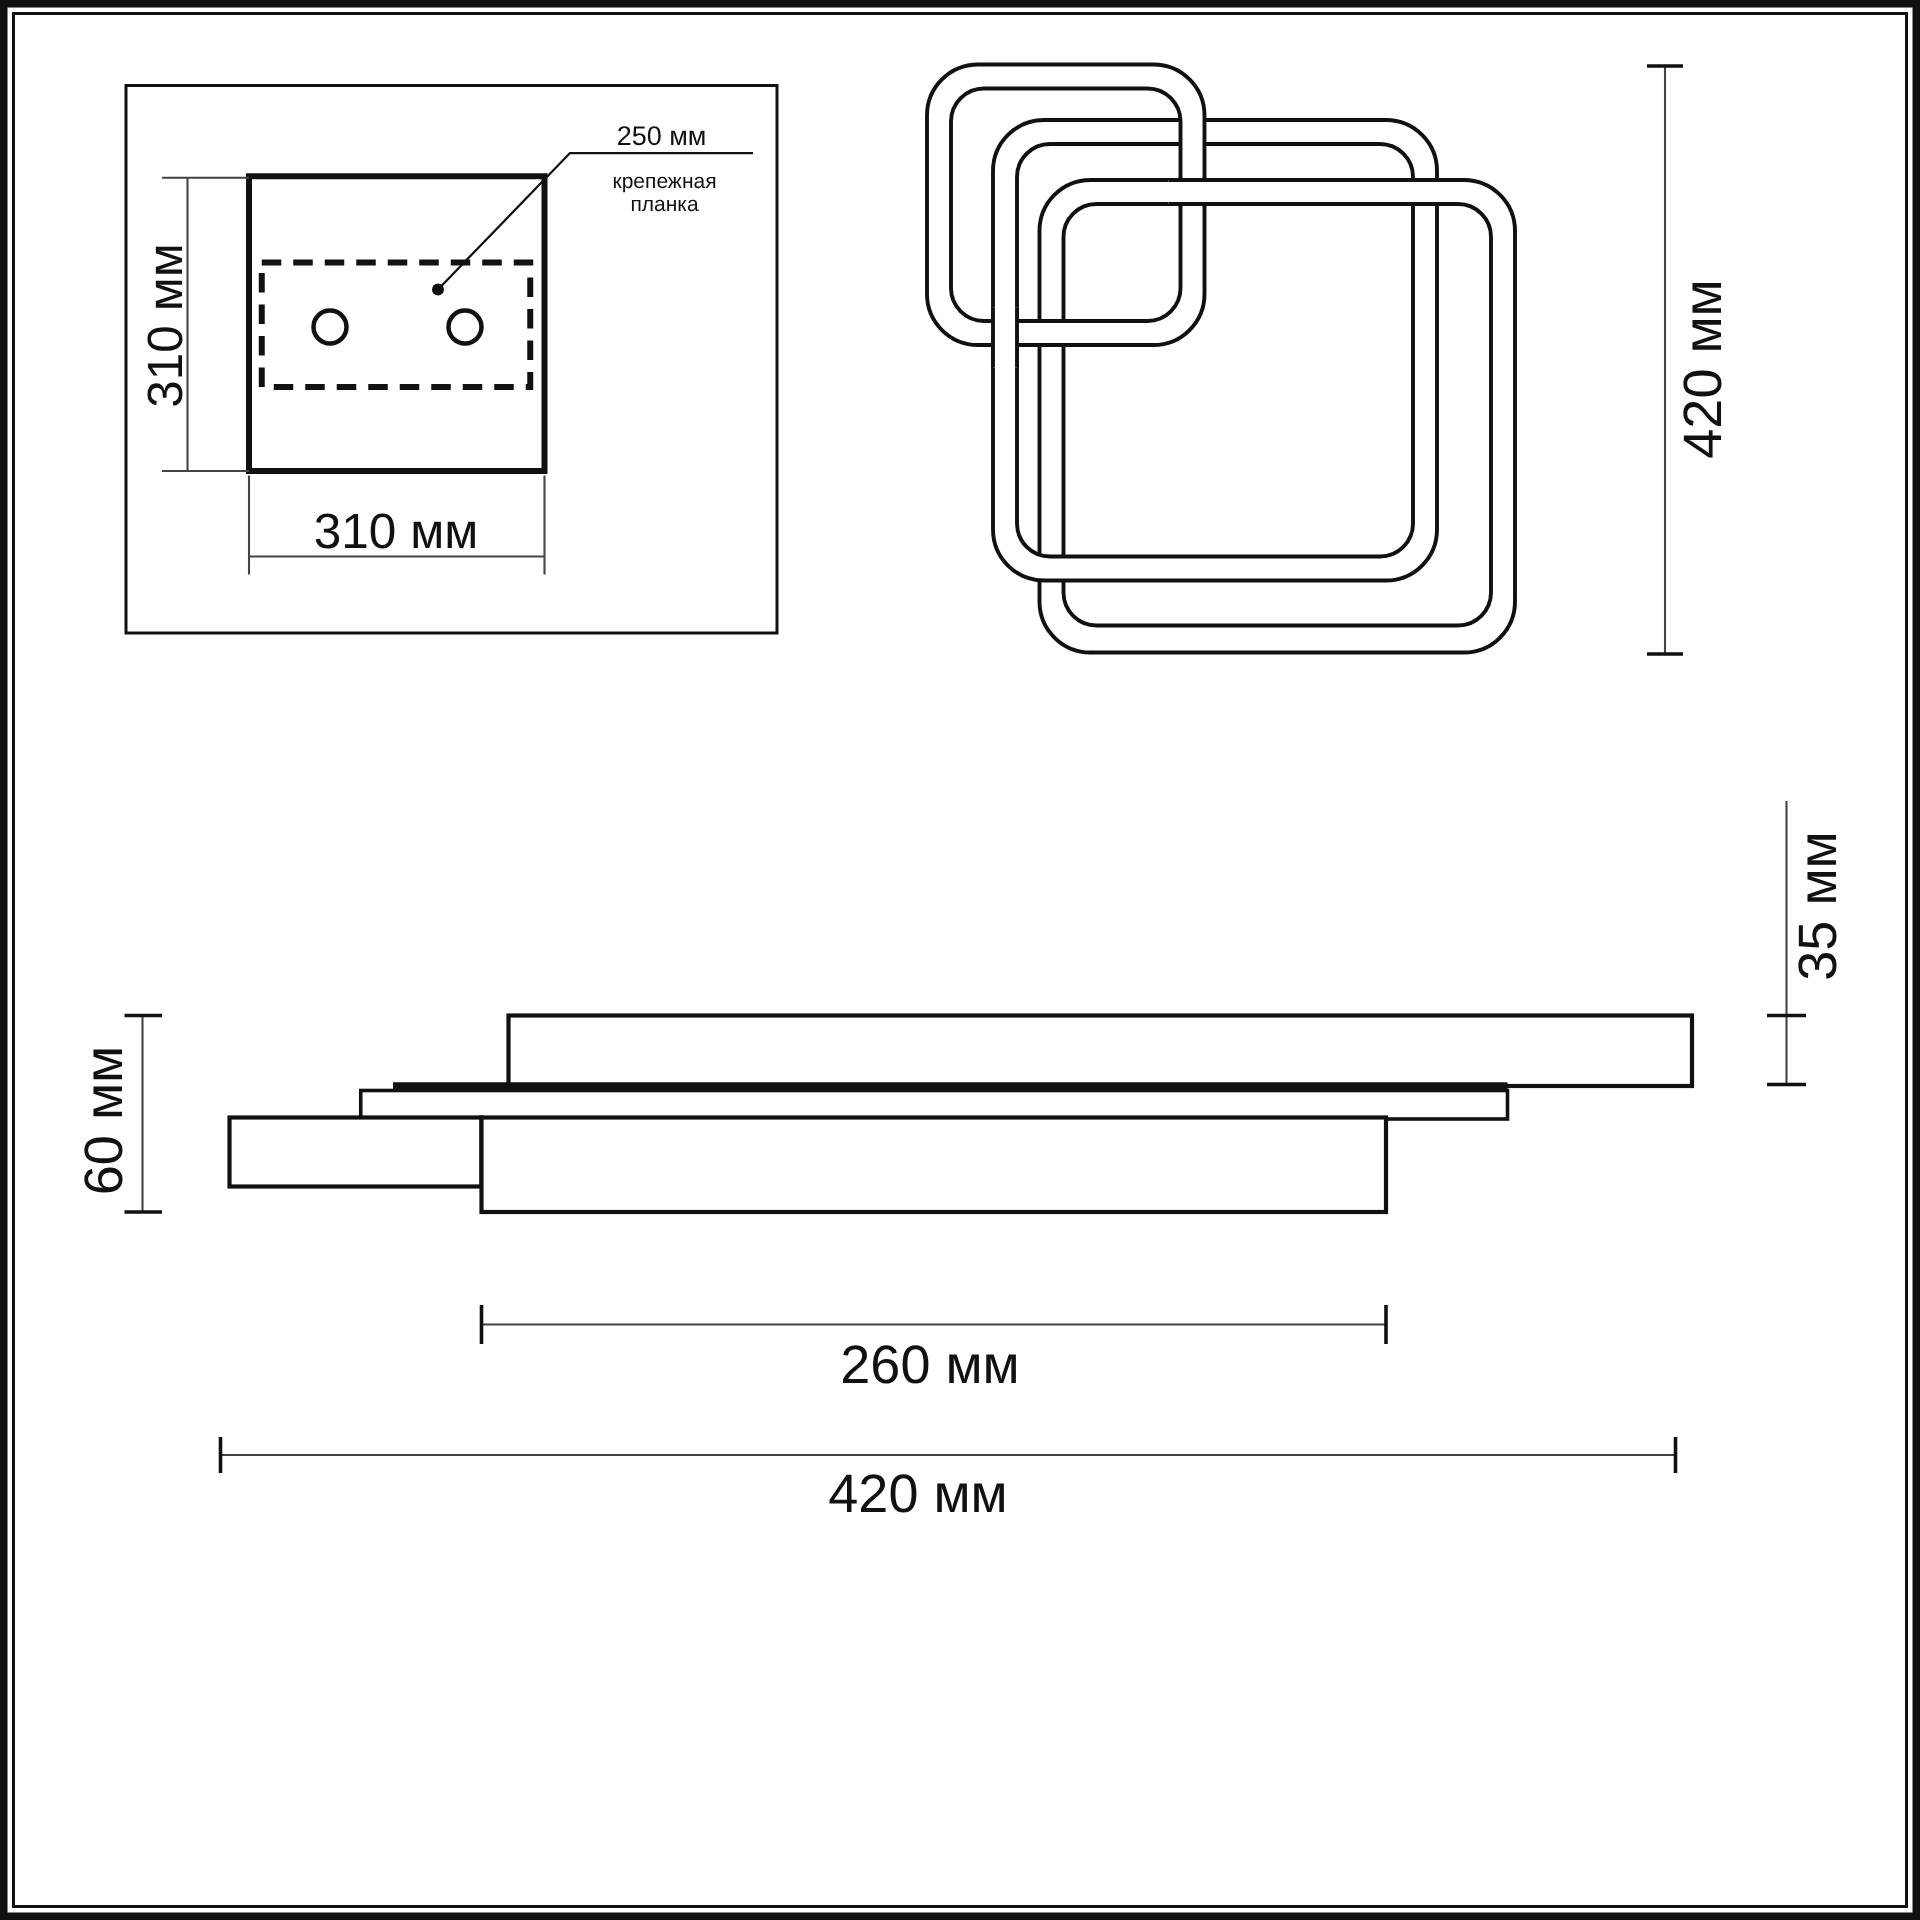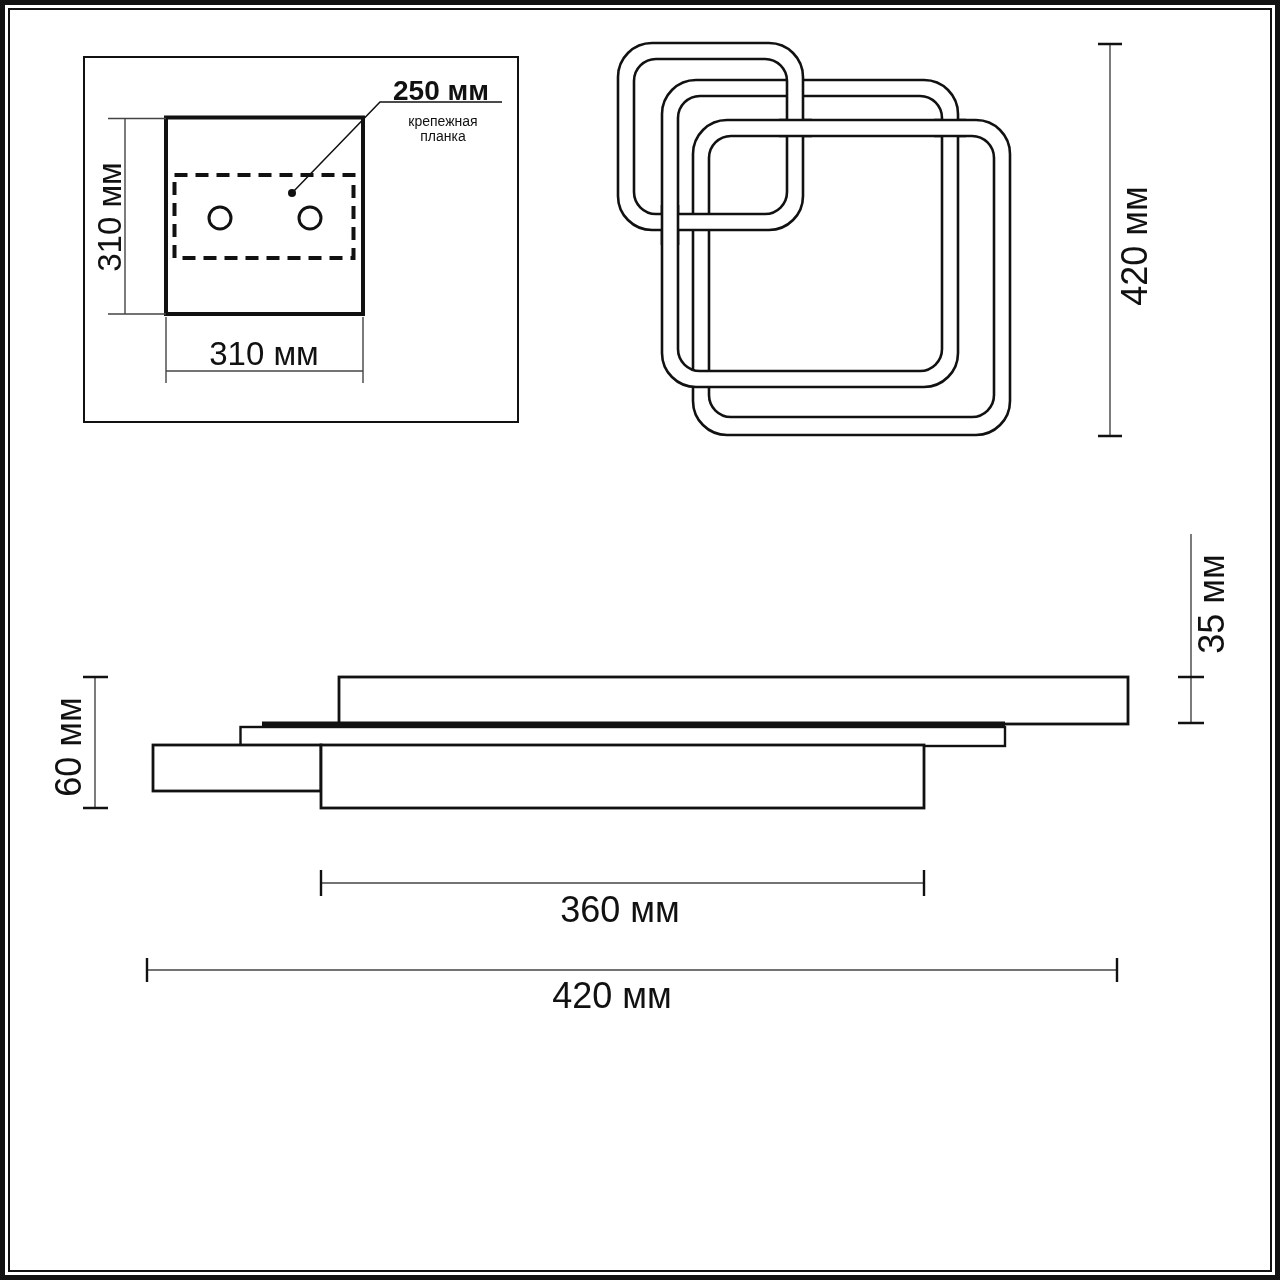--- a/index.html
+++ b/index.html
@@ -8,21 +8,21 @@
     font-family:"Liberation Sans",sans-serif;overflow:hidden;
   }
   .outer-frame{position:absolute;inset:0;border:5px solid #111;pointer-events:none;}
   .inner-frame{position:absolute;inset:8px;border:2px solid #111;pointer-events:none;}
   svg{position:absolute;left:0;top:0;}
   .label{position:absolute;color:#111;white-space:nowrap;}
   .lbl-h{transform:translate(-50%,-50%);}
   .lbl-v{transform:translate(-50%,-50%) rotate(-90deg);}
   .lbl-lg{font-size:36px;}
   .lbl-md{font-size:33px;}
-  .lbl-sm{font-size:28px;font-weight:bold;}
+  .lbl-sm{font-size:18px;}
   .lbl-xs{font-size:14px;line-height:1.1;text-align:center;}
   .lbl-xs span{display:block;}
   
   .draw{stroke:#111;fill:#fff;}
   .draw-n{stroke:#111;fill:none;}
   .dim{stroke:#444;stroke-width:1.4;fill:none;}
   .tick{stroke:#111;stroke-width:2.4;fill:none;}
   .ring{stroke:#111;stroke-width:2.6;fill:#fff;fill-rule:evenodd;}
 </style>
 </head>
@@ -129,19 +129,19 @@
   <div class="label lbl-v lbl-md" style="left:110px;top:217px;">310 мм</div>
 
   <div class="label lbl-h lbl-md" style="left:264px;top:354px;">310 мм</div>
 
   <div class="label lbl-v lbl-lg" style="left:1135px;top:246px;">420 мм</div>
 
   <div class="label lbl-v lbl-lg" style="left:69px;top:747px;">60 мм</div>
 
   <div class="label lbl-v lbl-lg" style="left:1212px;top:604px;">35 мм</div>
 
-  <div class="label lbl-h lbl-lg" style="left:620px;top:910px;">360 мм</div>
+  <div class="label lbl-h lbl-lg" style="left:620px;top:910px;">260 мм</div>
 
   <div class="label lbl-h lbl-lg" style="left:612px;top:996px;">420 мм</div>
 
   <div class="outer-frame"></div>
   <div class="inner-frame"></div>
 </div>
 
 </body></html>

